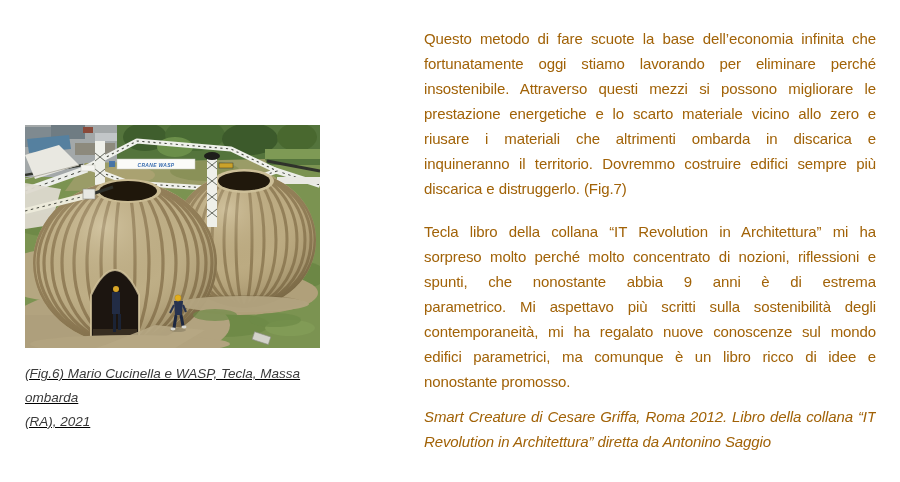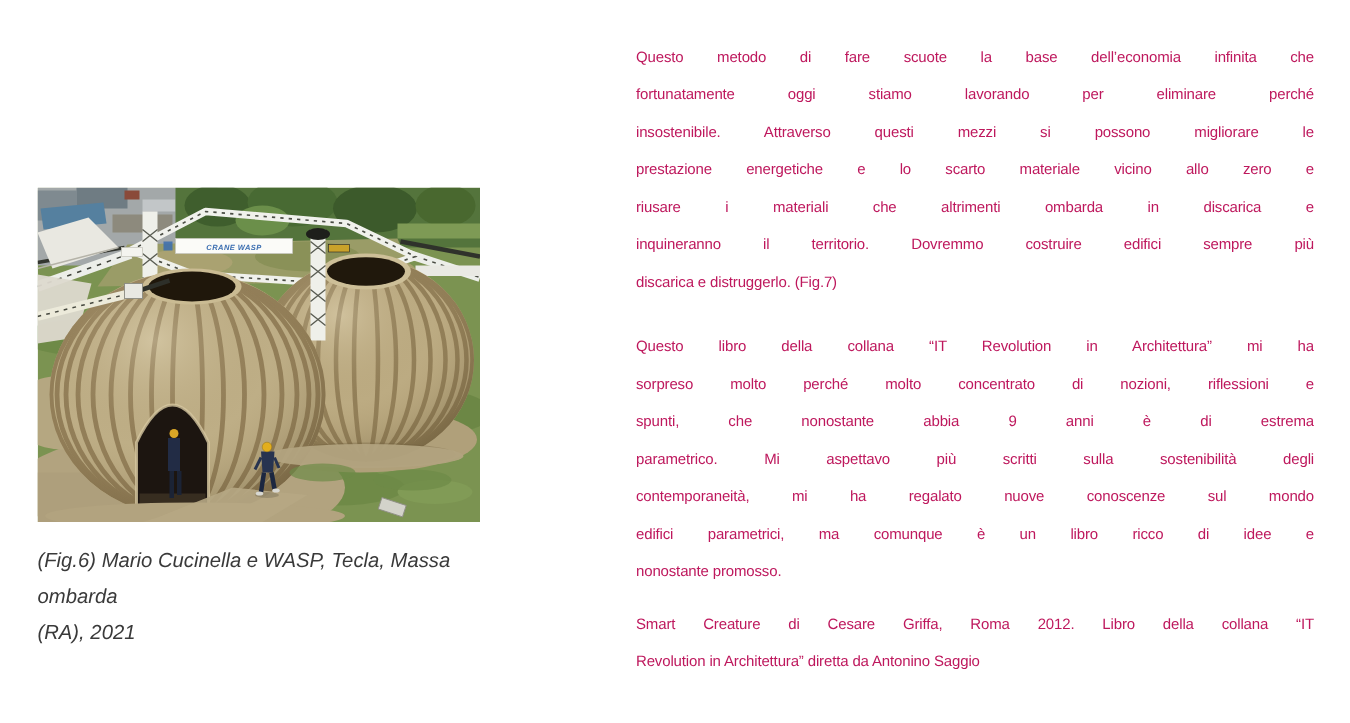--- a/index.html
+++ b/index.html
@@ -1,34 +1,34 @@
 <!DOCTYPE html>
 <html><head>
 <meta charset="utf-8">
 <style>
   html,body{margin:0;padding:0;background:#ffffff;}
   .page{
     position:relative;width:900px;height:482px;background:#ffffff;overflow:hidden;
     font-family:"Liberation Sans",sans-serif;
   }
   
-  .figure{position:absolute;left:25px;top:125px;width:295px;margin:0;}
+  .figure{position:absolute;left:25px;top:125px;width:295px;margin:0;text-decoration:underline;}
   .photo{width:295px;height:223px;overflow:hidden;}
   .photo svg{display:block;width:295px;height:223px;}
   .caption{margin-top:14px;font-style:italic;font-size:13.5px;line-height:24px;color:#3a3a3a;}
   .cap-line{display:block;}
   
   .textcol{
     position:absolute;left:424px;top:26px;width:452px;
-    font-size:10px;line-height:25px;color:#be185d;letter-spacing:-0.1px;
+    font-size:15px;line-height:25px;color:#a16207;letter-spacing:-0.1px;
     overflow:hidden;
   }
   .para{margin:0 0 18px 0;}
   .para.tight{margin-bottom:10px;}
-  .para.italic{margin-bottom:8px;}
+  .para.italic{font-style:italic;margin-bottom:8px;}
   .jline{display:block;white-space:nowrap;text-align:justify;text-align-last:justify;}
   .jline.last{text-align-last:left;}
 </style>
 </head>
 <body>
 
 <div class="page">
 
   <figure class="figure">
     <div class="photo">
@@ -214,21 +214,21 @@
       <span class="jline">Questo metodo di fare scuote la base dell’economia infinita che</span>
       <span class="jline">fortunatamente oggi stiamo lavorando per eliminare perché</span>
       <span class="jline">insostenibile. Attraverso questi mezzi si possono migliorare le</span>
       <span class="jline">prestazione energetiche e lo scarto materiale vicino allo zero e</span>
       <span class="jline">riusare i materiali che altrimenti ombarda in discarica e</span>
       <span class="jline">inquineranno il territorio. Dovremmo costruire edifici sempre più</span>
       <span class="jline last">discarica e distruggerlo. (Fig.7)</span>
     </p>
 
     <p class="para tight">
-      <span class="jline">Questo libro della collana “IT Revolution in Architettura” mi ha</span>
+      <span class="jline">Tecla libro della collana “IT Revolution in Architettura” mi ha</span>
       <span class="jline">sorpreso molto perché molto concentrato di nozioni, riflessioni e</span>
       <span class="jline">spunti, che nonostante abbia 9 anni è di estrema</span>
       <span class="jline">parametrico. Mi aspettavo più scritti sulla sostenibilità degli</span>
       <span class="jline">contemporaneità, mi ha regalato nuove conoscenze sul mondo</span>
       <span class="jline">edifici parametrici, ma comunque è un libro ricco di idee e</span>
       <span class="jline last">nonostante promosso.</span>
     </p>
 
     <p class="para italic">
       <span class="jline">Smart Creature di Cesare Griffa, Roma 2012. Libro della collana “IT</span>

